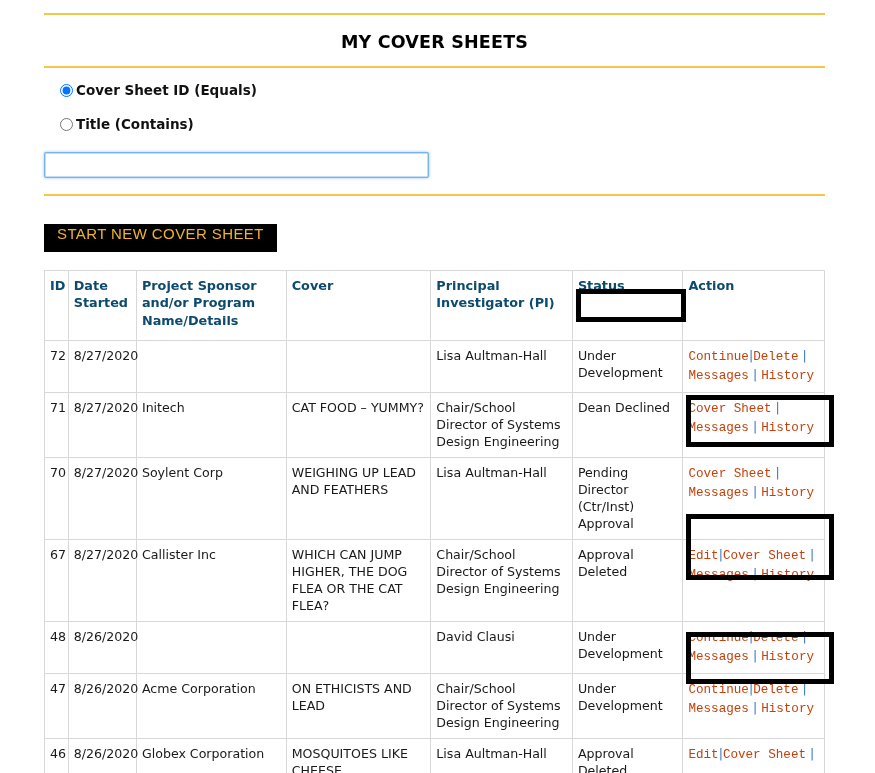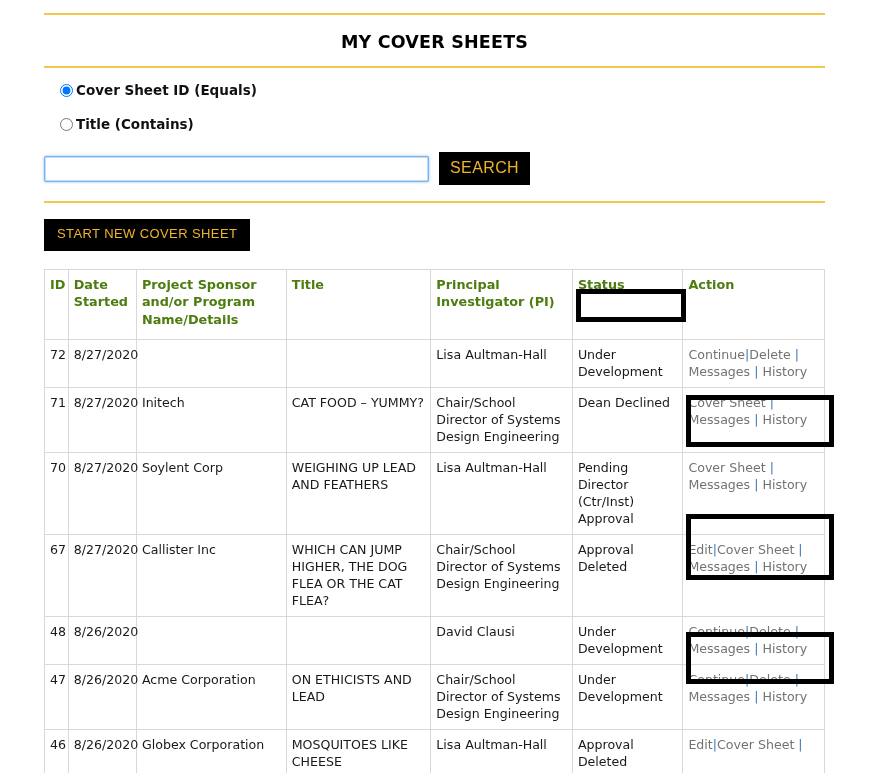--- a/index.html
+++ b/index.html
@@ -97,59 +97,60 @@
     line-height: 1;
   }
   .btn-search {
     margin-left: 10px;
     padding: 8px 11px 9px 11px;
   }
   .rule-under-search { margin-top: 16px; }
 
   .btn-start {
     display: block;
-    margin-top: 16px;
-    padding: 8px 13px 11px 13px;
-    font-size: 13px;
+    margin-top: 28px;
+    padding: 2px 13px 11px 13px;
+    font-size: 15px;
   }
 
   table.grid {
     border-collapse: collapse;
     width: 781px;
     margin-top: 18px;
     table-layout: fixed;
   }
   table.grid th, table.grid td {
     border: 1px solid #d8d8d8;
     vertical-align: top;
     padding: 6px 5px 7px 5px;
     font-size: 12.6px;
     line-height: 1.35;
     color: #1a1a1a;
   }
   table.grid th {
     font-weight: bold;
     text-align: left;
-    color: #4d7c0f;
+    color: #0c4a6e;
     font-size: 12.8px;
   }
   col.c-id       { width: 23px; }
   col.c-date     { width: 66px; }
   col.c-sponsor  { width: 145px; }
   col.c-title    { width: 140px; }
   col.c-pi       { width: 137px; }
   col.c-status   { width: 107px; }
   col.c-action   { width: 137px; }
 
   thead th { height: 56px; }
   td.cell-id { white-space: nowrap; }
 
   .links a {
-    color: #737373;
+    color: #c2410c;
     text-decoration: none;
+    font-family: Liberation Mono, monospace;
   }
   .links .sep { color: #3a7ac0; }
 
   
   .anno {
     position: absolute;
     border: 5px solid #000000;
     box-sizing: border-box;
     pointer-events: none;
     z-index: 5;
@@ -173,21 +174,20 @@
       <label for="rb0">Cover Sheet ID (Equals)</label>
     </div>
     <div class="radio-row">
       <input type="radio" name="searchby" id="rb2" style="">
       <label for="rb2">Title (Contains)</label>
     </div>
   </div>
 
   <div class="search-row">
     <input class="search-input" type="text" autofocus="" placeholder="" style="">
-    <button class="btn btn-search">SEARCH</button>
   </div>
 
   <hr class="rule rule-under-search">
 
   <button class="btn btn-start">START NEW COVER SHEET</button>
 
   <table class="grid">
     <colgroup>
       <col class="c-id">
         <col class="c-date">
@@ -195,21 +195,21 @@
         <col class="c-title">
       <col class="c-pi">
         <col class="c-status">
         <col class="c-action">
     </colgroup>
     <thead>
       <tr>
         <th>ID</th>
         <th>Date Started</th>
         <th>Project Sponsor and/or Program Name/Details</th>
-        <th>Title</th>
+        <th>Cover</th>
         <th>Principal Investigator (PI)</th>
         <th>Status</th>
         <th>Action</th>
       </tr>
     </thead>
     <tbody id="table-body">
         <tr>
           <td class="cell-id">72</td>
           <td>8/27/2020</td>
           <td></td>

